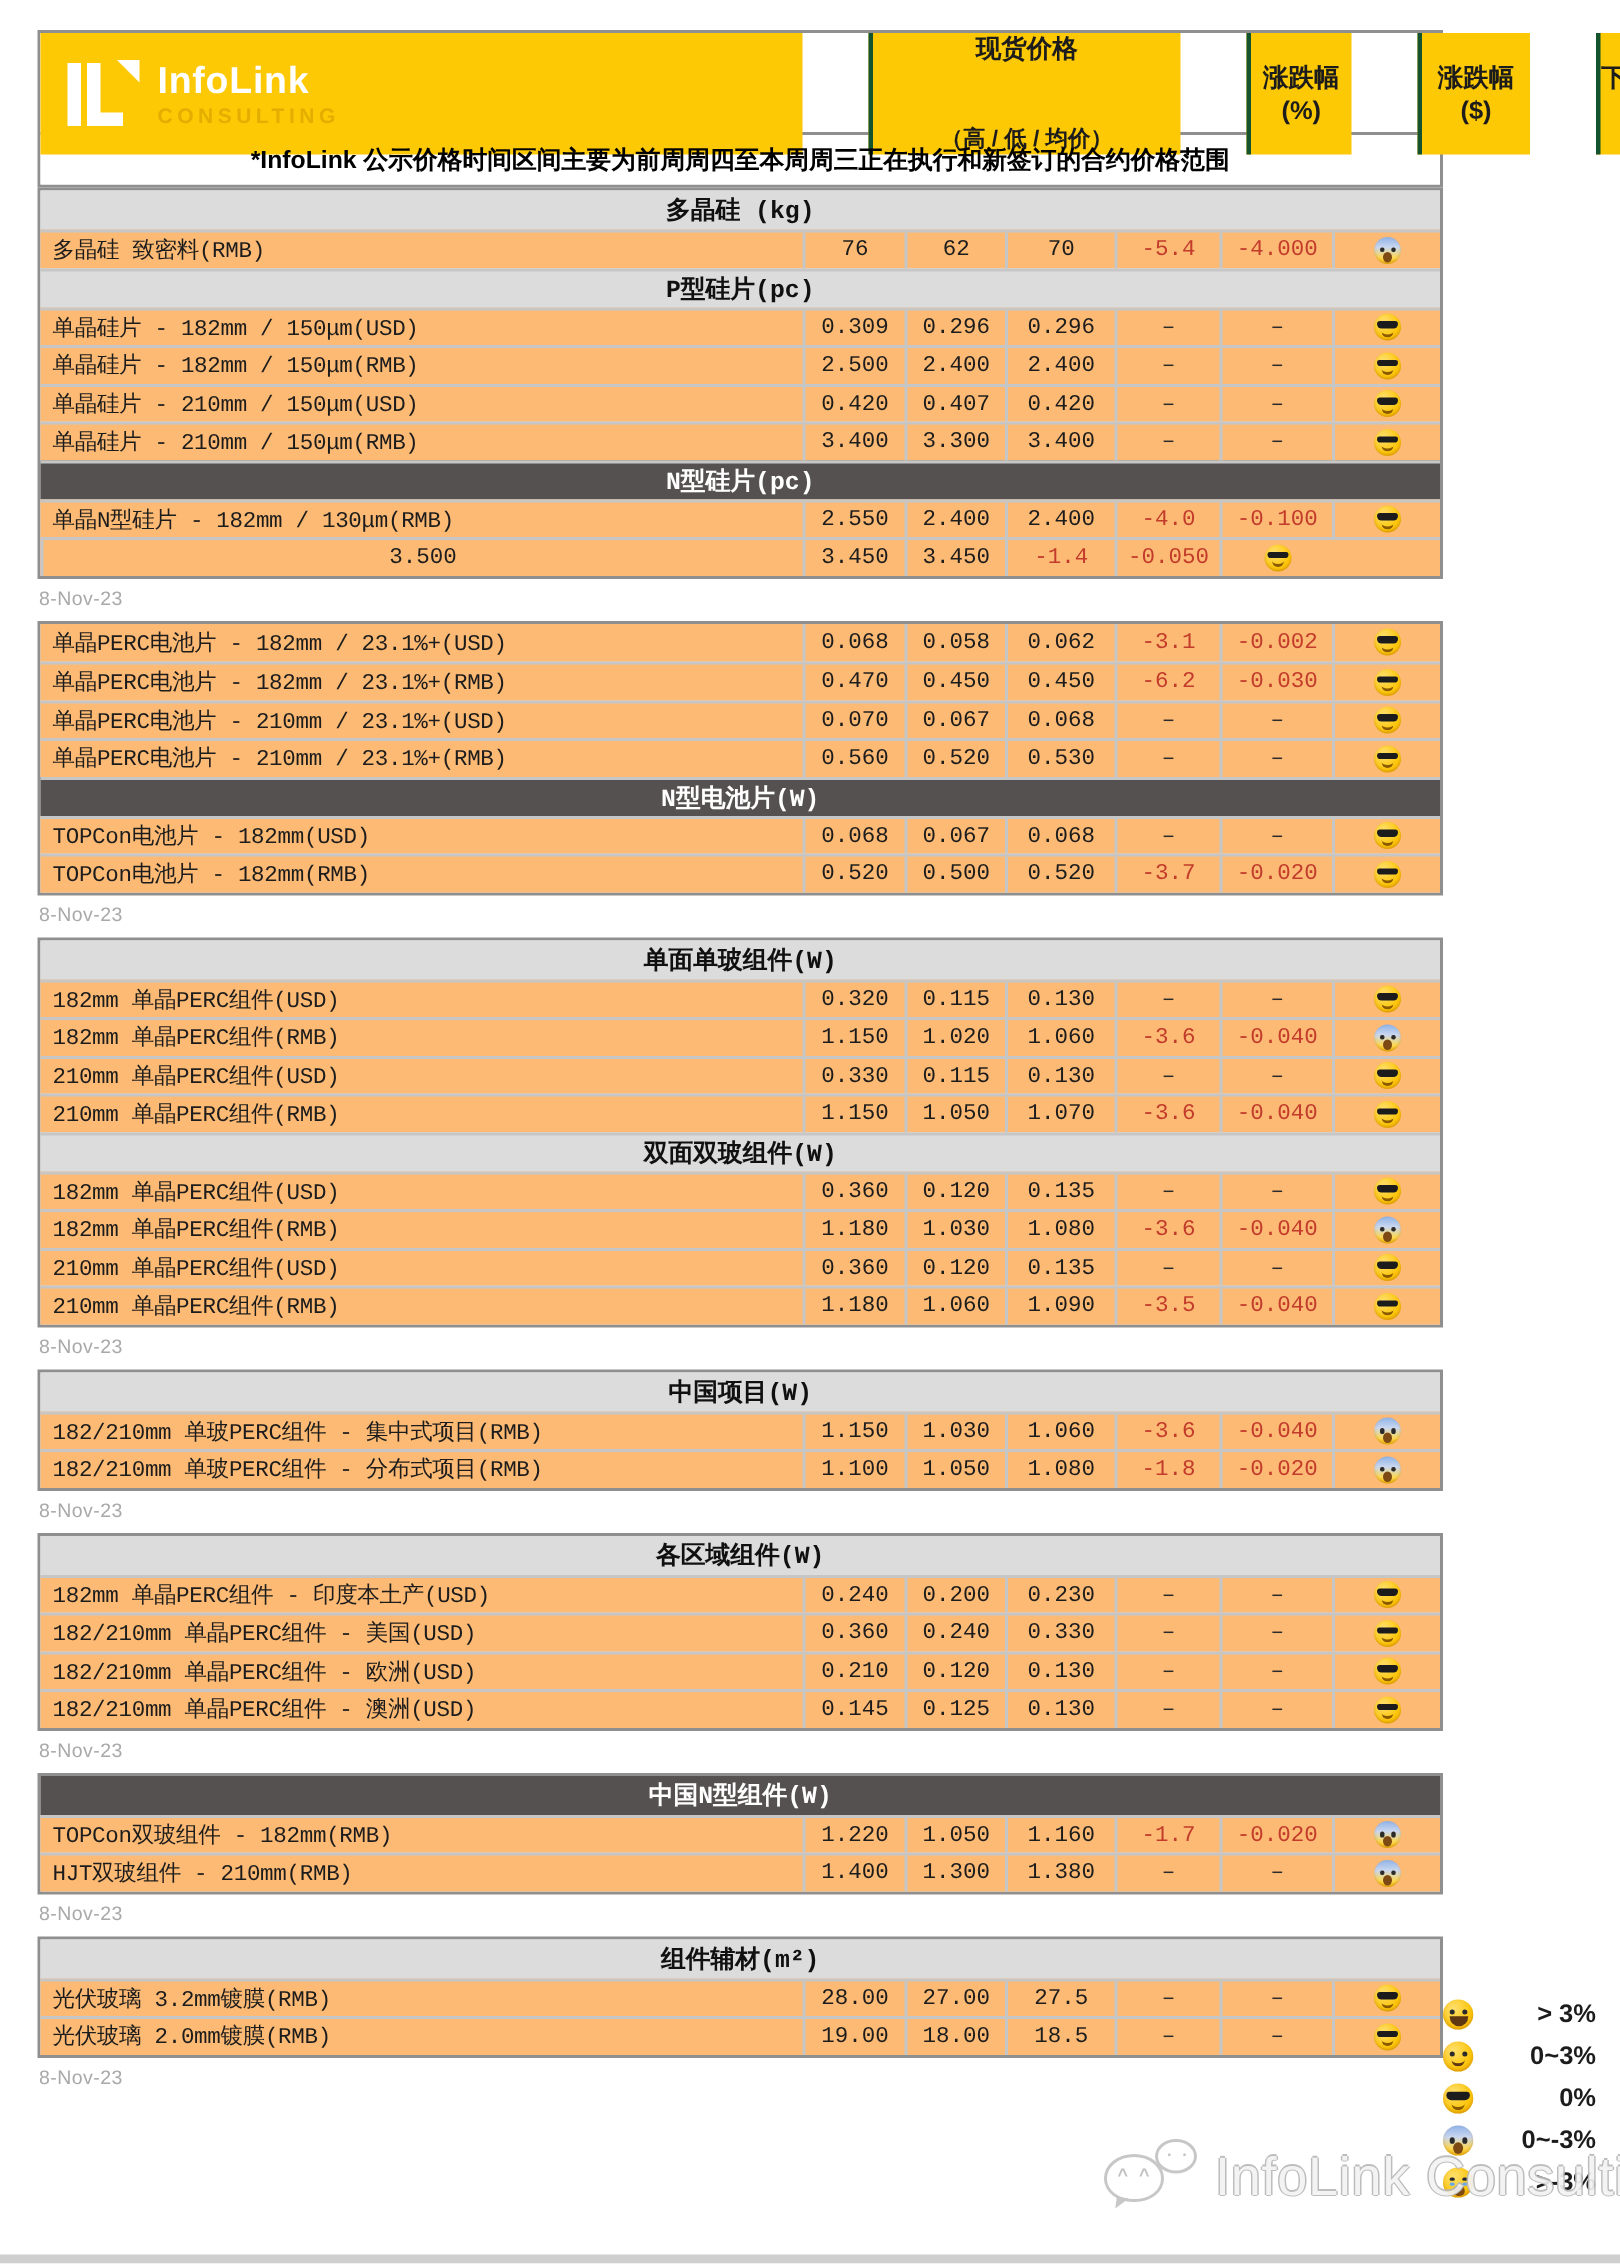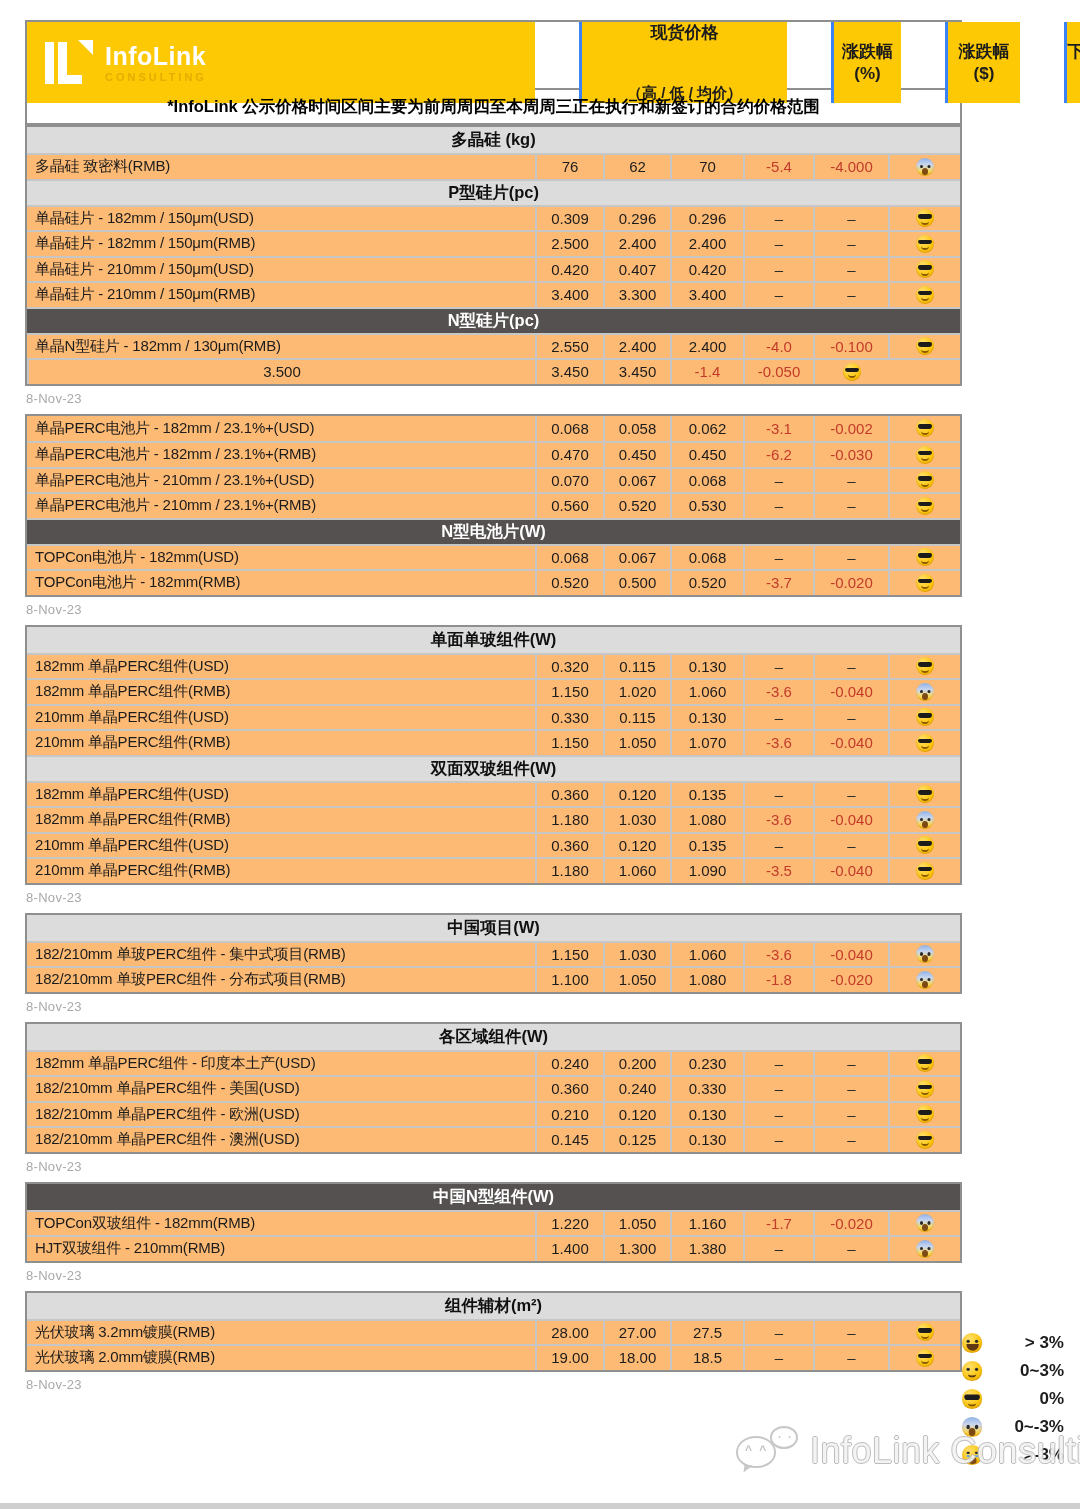--- a/index.html
+++ b/index.html
@@ -8,39 +8,39 @@
   }
   *{margin:0;padding:0;box-sizing:border-box;}
   body{background:#fff;font-family:"Liberation Sans","DejaVu Sans",sans-serif;}
   .page{position:relative;width:1080px;height:1509px;background:#fff;overflow:hidden;}
   .sheet{position:absolute;left:25px;top:20px;width:937px;}
 
   
   .yellow-header{display:grid;grid-template-columns:508px 208px 70px 75px 72px;column-gap:1px;
     height:66px;background:#fff;gap:44px;}
   .yh-cell{background:var(--yellow);display:flex;flex-direction:column;align-items:center;justify-content:center;
-    font-weight:700;color:#1c1c1c;border-left:3px solid #3b82f6;}
+    font-weight:700;color:#1c1c1c;border-left:3px solid #14532d;}
   .yh-cell:first-child{border-left:none;flex-direction:row;justify-content:flex-start;padding-left:16px;gap:12px;}
   .yh-l1{font-size:17px;line-height:22px;}
   .yh-l2{font-size:15px;line-height:20px;margin-top:39px;}
   
   .logo-mark{position:relative;width:50px;height:48px;flex:0 0 auto;}
   .lm-i{position:absolute;left:2px;top:3px;width:9px;height:42px;background:#fff;}
   .lm-l{position:absolute;left:15px;top:3px;width:24px;height:42px;border-left:9px solid #fff;border-bottom:9px solid #fff;}
   .lm-fold{position:absolute;right:0;top:1px;width:0;height:0;border-top:15px solid #fff;border-left:15px solid transparent;}
   .logo-text{display:flex;flex-direction:column;}
   .brand{color:#fff;font-weight:700;font-size:25px;line-height:26px;letter-spacing:.5px;}
-  .brand-sub{color:#E3AE00;font-weight:700;font-size:11px;letter-spacing:3px;margin-top:2px;}
+  .brand-sub{color:#E3AE00;font-weight:700;font-size:14px;letter-spacing:3px;margin-top:2px;}
 
   .unit{border:2px solid var(--outline);border-top:none;}
   .unit-first{border-top:2px solid var(--outline);}
   .note{height:35px;display:flex;align-items:center;justify-content:center;
     font-size:16.5px;font-weight:700;color:#000;background:#fff;}
 
-  .block{border:2px solid var(--outline);}
+  .block{border:2px solid var(--outline);font-family:Liberation Mono, monospace;}
   .block > *{border-top:2px solid var(--line);}
   .block > *:first-child{border-top:none;}
   .sec-hdr{height:26px;display:flex;align-items:center;justify-content:center;font-weight:700;font-size:16.5px;}
   .sec-hdr.light{background:var(--light-hdr);color:#101010;}
   .sec-hdr.dark{background:var(--dark-hdr);color:#fff;}
   .row{display:grid;grid-template-columns:508px 68px 67px 73px 70px 75px auto;height:25.5px;background:#fdba74;}
   .c{display:flex;align-items:center;justify-content:center;font-size:15px;color:#1c1c1c;border-left:2px solid var(--line);}
   .c.name{justify-content:flex-start;padding-left:8px;border-left:none;font-size:15px;letter-spacing:-0.2px;}
   .c.neg{color:var(--neg);}
   .c.dash{color:#2b2b2b;}

